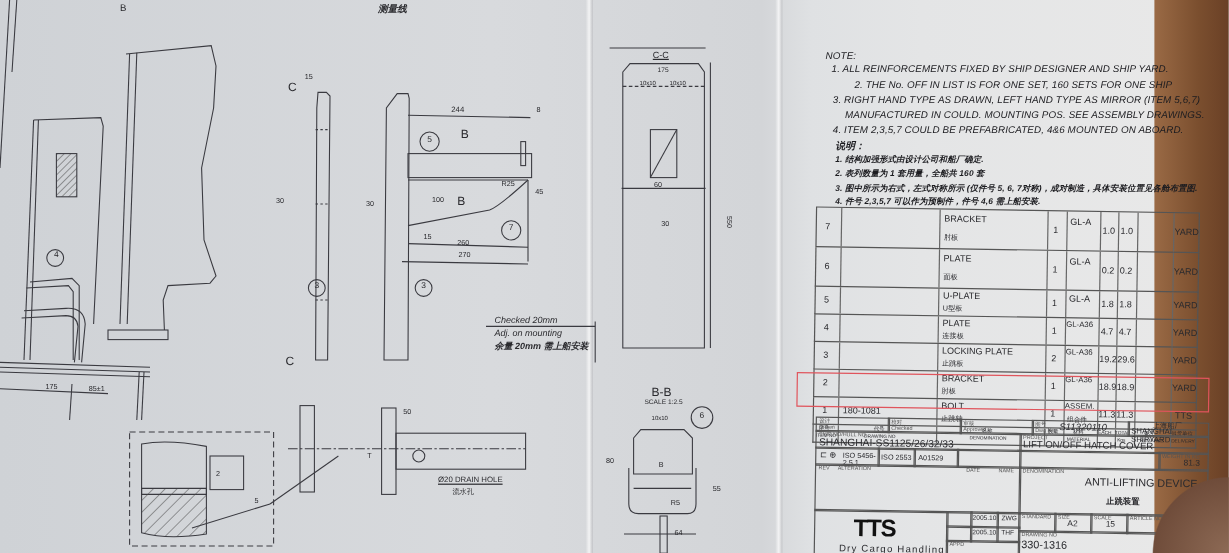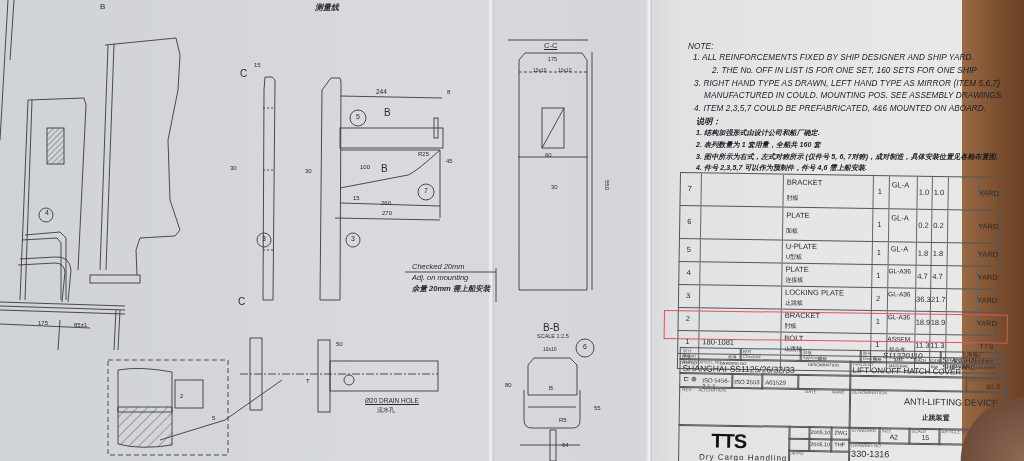--- a/index.html
+++ b/index.html
@@ -305,24 +305,24 @@
         <span style="left:4px;top:1px">LOCKING PLATE</span>
         <span style="left:4px;top:12px;font-size:6px">止跳板</span>
       </div>
     <div class="c" style="left:192px;width:16px">
         <span style="left:5px;top:6px">2</span>
       </div>
     <div class="c" style="left:208px;width:28px">
         <span style="left:1px;top:2px;font-size:6.5px">GL-A36</span>
       </div>
     <div class="c" style="left:236px;width:15px">
-        <span style="left:1px;top:6px">36.3</span>
-      </div>
-    <div class="c" style="left:251px;width:16px">
-        <span style="left:1px;top:6px">21.7</span>
+        <span style="left:1px;top:6px">19.2</span>
+      </div>
+    <div class="c" style="left:251px;width:16px">
+        <span style="left:1px;top:6px">29.6</span>
       </div>
     <div class="c" style="left:267px;width:30px"></div>
     <div class="c" style="left:297px;width:23px;border-right:none">
         <span style="left:1px;top:6px">YARD</span>
       </div>
   </div>
   <div class="bom-row" style="height:22px">
     <div class="c" style="left:0;width:20px">
         <span style="left:7px;top:6px">2</span>
       </div>

